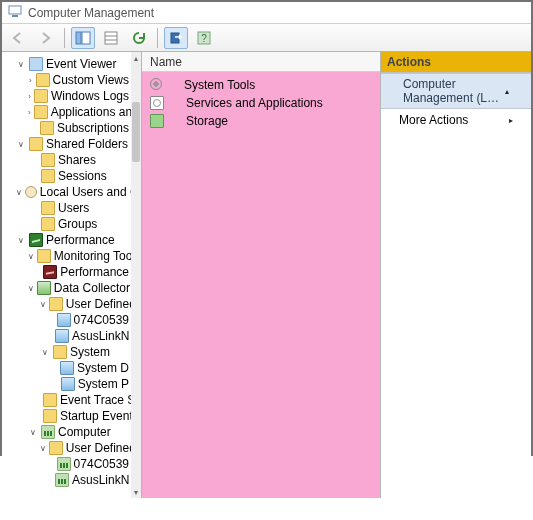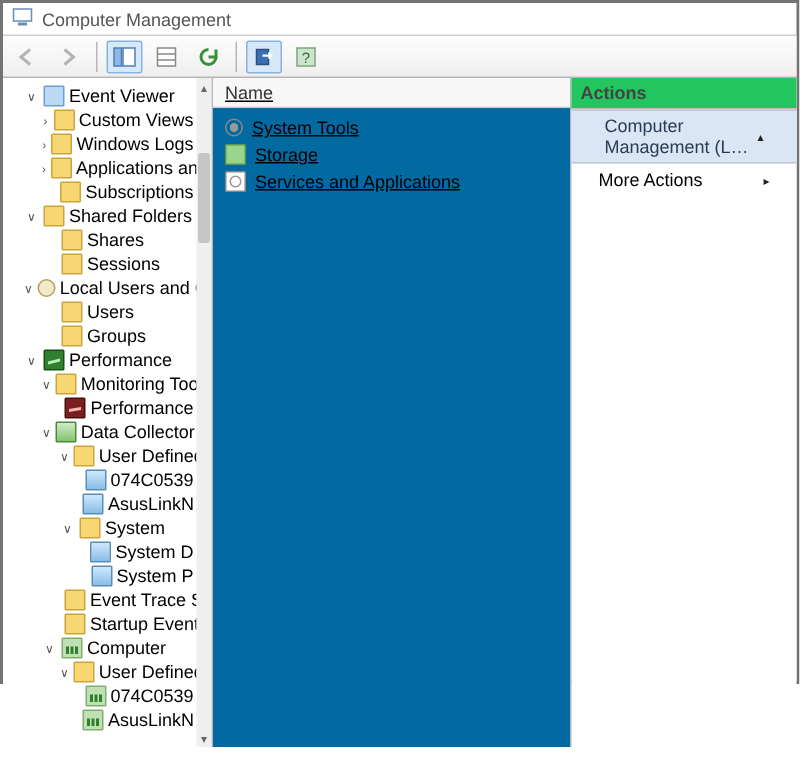--- a/index.html
+++ b/index.html
@@ -58,37 +58,36 @@
     background: #fff;
   }
   .tree-scroll { position: absolute; top: 0; bottom: 0; left: 0; right: 10px; overflow: hidden; }
   .vscroll { position: absolute; right: 0; top: 0; bottom: 0; width: 10px; background: #efefef; display: flex; flex-direction: column; align-items: center; justify-content: space-between; }
   .vscroll .arrow { height: 12px; display: flex; align-items: center; justify-content: center; width: 100%; font-size: 8px; color: #666; }
   .vscroll .thumb { position: absolute; top: 50px; width: 8px; left: 1px; height: 60px; background: #c6c6c6; border-radius: 2px; }
 
   .list-pane {
     flex: 1;
     border-right: 1px solid #b6b6b6;
-    background: #0369a1;
-    text-decoration: underline;
+    background: #f9a8d4;
   }
   .list-header {
     height: 20px;
     border-bottom: 1px solid #d0d0d0;
     display: flex; align-items: center;
     padding-left: 8px;
     color: #333;
     background: #f7f7f7;
   }
   .list-body { padding: 4px 4px; }
-  .list-row { display: flex; align-items: center; gap: 6px; padding: 2px 4px; }
+  .list-row { display: flex; align-items: flex-start; gap: 22px; padding: 2px 4px; }
 
   .actions-pane { width: 150px; background: #fff; display: flex; flex-direction: column; }
   .actions-title {
-    background: #22c55e;
+    background: #eab308;
     border-bottom: 1px solid #c0c0c0;
     padding: 3px 6px;
     font-weight: 600;
     color: #444;
   }
   .actions-subtitle {
     background: #dae6f3;
     border-top: 1px solid #c0c8d4;
     border-bottom: 1px solid #c0c8d4;
     padding: 3px 22px;
@@ -348,26 +347,26 @@
     </div>
 
     <div class="list-pane">
       <div class="list-header">Name</div>
       <div class="list-body">
         <div class="list-row">
           <span class="ic ic-gear"></span>
           <span>System Tools</span>
         </div>
         <div class="list-row">
+          <span class="ic ic-svc"></span>
+          <span>Services and Applications</span>
+        </div>
+        <div class="list-row">
           <span class="ic ic-green"></span>
           <span>Storage</span>
-        </div>
-        <div class="list-row">
-          <span class="ic ic-svc"></span>
-          <span>Services and Applications</span>
         </div>
       </div>
     </div>
 
     <div class="actions-pane">
       <div class="actions-title">Actions</div>
       <div class="actions-subtitle">
         <span>Computer Management (L…</span>
         <span class="tri">▴</span>
       </div>

